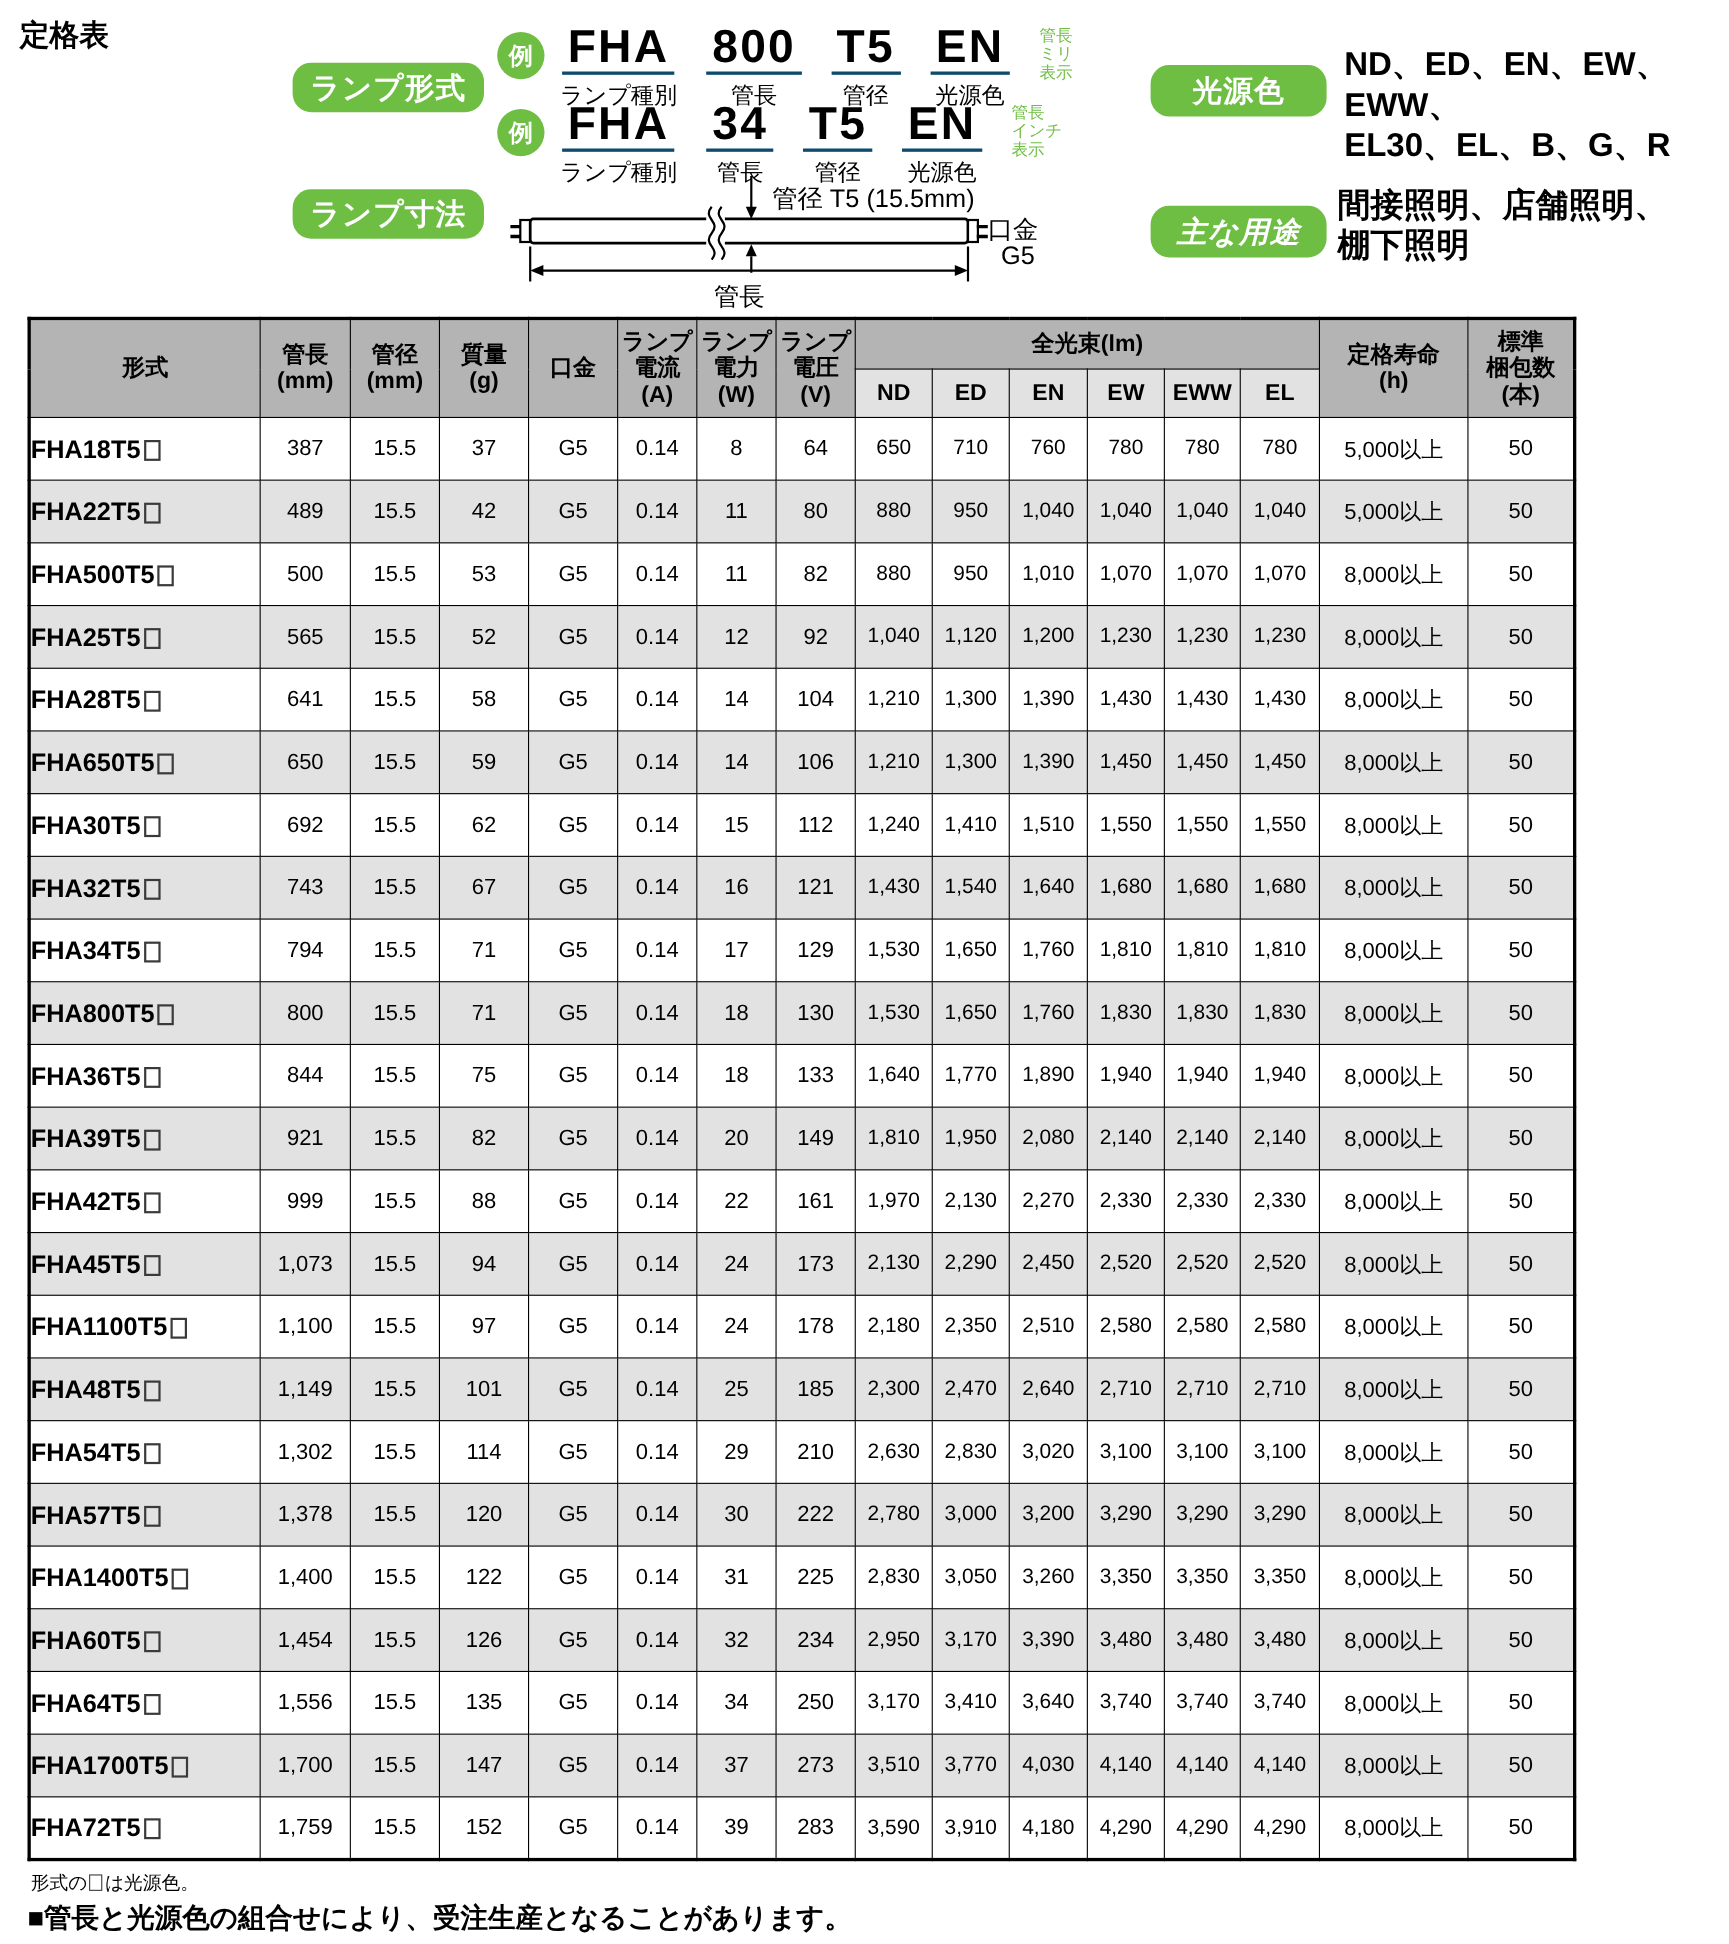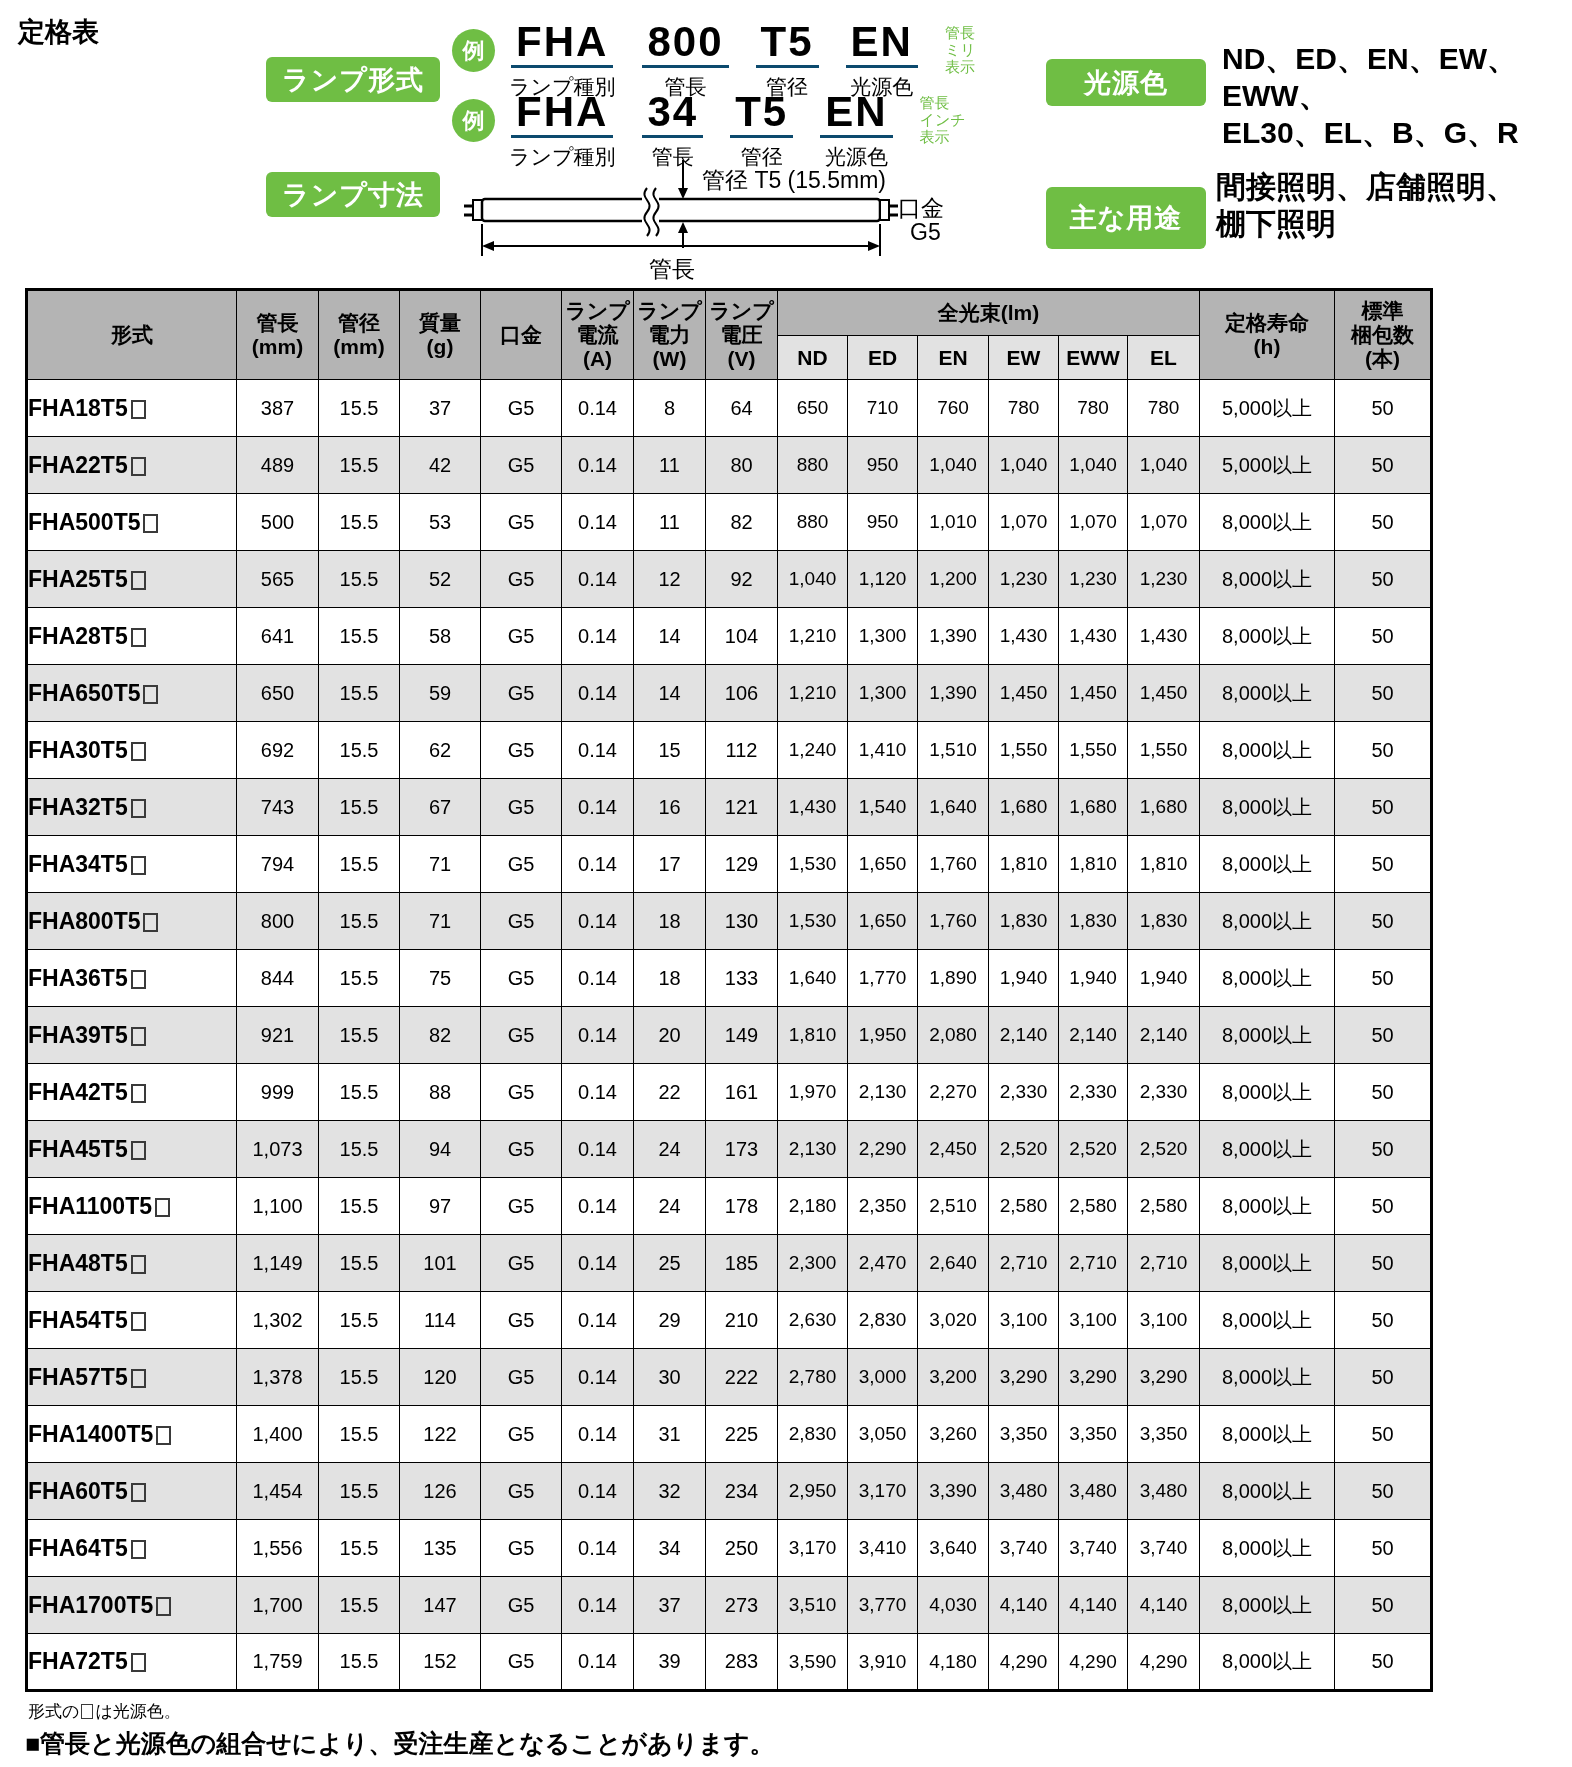--- a/index.html
+++ b/index.html
@@ -7,26 +7,26 @@
   body {
     width:1572px; height:1767px; position:relative; background:#fff;
     font-family:"Liberation Sans","DejaVu Sans",sans-serif; color:#000;
   }
   .abs { position:absolute; }
   .page-title { left:18px; top:14px; font-size:27px; font-weight:bold; }
 
   .badge {
     position:absolute; background:#6fbe44; color:#fff; font-weight:bold;
     font-size:27px; display:flex; align-items:center; justify-content:center;
-    border-radius:6px; letter-spacing:1px;
+    border-radius:17px; letter-spacing:1px;
   }
   #badge-format { left:266px; top:57px;  width:174px; height:45px; }
   #badge-dim    { left:266px; top:172px; width:174px; height:45px; }
   #badge-color  { left:1046px; top:59px;  width:160px; height:47px; }
-  #badge-apps   { left:1046px; top:187px; width:160px; height:62px; }
+  #badge-apps   { left:1046px; top:187px; width:160px; height:47px;font-style:italic; }
 
   .example { position:absolute; left:452px; display:flex; align-items:flex-start; }
   #example-1 { top:22px; }
   #example-2 { top:92px; }
   .ex-circle {
     width:43px; height:43px; border-radius:50%; background:#6fbe44; color:#fff;
     font-weight:bold; font-size:22px; display:flex; align-items:center;
     justify-content:center; margin:7px 14px 0 0; flex:none;
   }
   .ex-part { text-align:center; margin-right:27px; }

